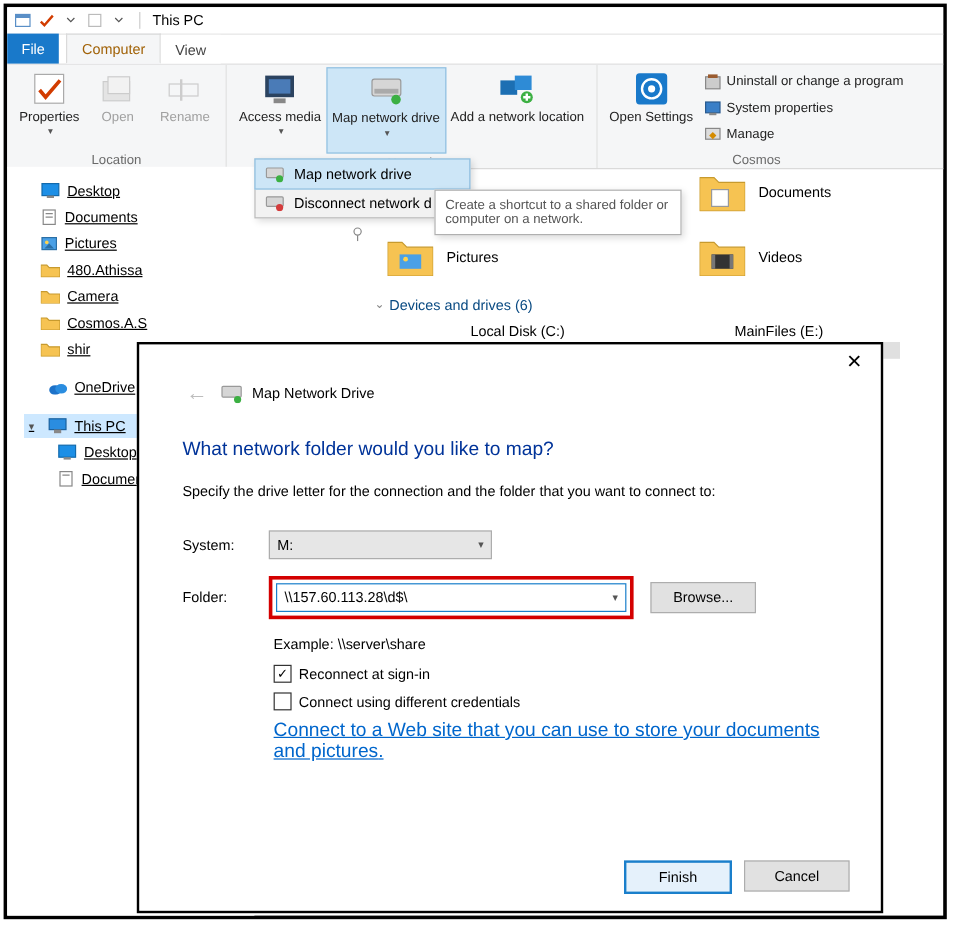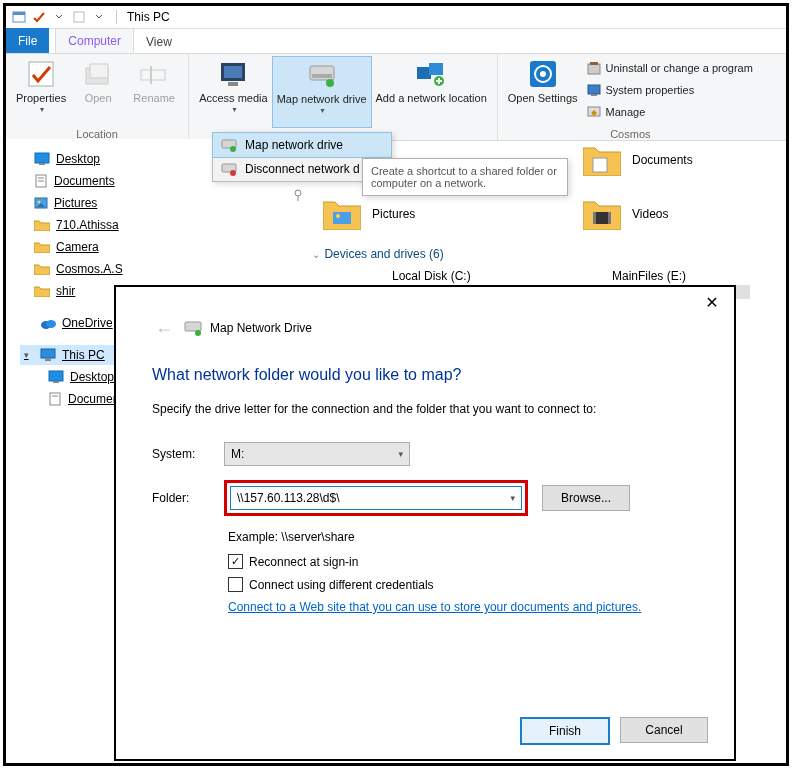--- a/index.html
+++ b/index.html
@@ -55,21 +55,21 @@
   .tab.file {
     background: #1979ca;
     color: #fff;
     margin-right: 6px;
     height: 24px;
   }
   .tab.active {
     border: 1px solid #dadada;
     border-bottom: 1px solid #f5f6f7;
     background: #f5f6f7;
-    color: #8b5cf6;
+    color: #a16207;
   }
   
   .ribbon {
     height: 86px;
     background: #f5f6f7;
     border-bottom: 1px solid #dadada;
     display: flex;
   }
   .ribbon-group {
     display: flex;
@@ -305,21 +305,21 @@
   .cb {
     width:13px; height:13px;
     border:1px solid #333;
     display:flex; align-items:center; justify-content:center;
     font-size:11px;
   }
   .link-text {
     margin-left: 76px;
     color: #0066cc;
     text-decoration: underline;
-    font-size:12px;
+    font-size:16px;
   }
   .dialog-footer {
     position: absolute;
     right: 26px; bottom: 14px;
     display:flex; gap: 10px;
   }
   .dlg-btn {
     width: 86px; height: 24px;
     background:#e1e1e1;
     border:1px solid #adadad;
@@ -529,21 +529,21 @@
             </svg>
           </span>
         <span>Pictures</span>
       </div>
       <div class="nav-item">
         <span>
             <svg width="16" height="12">
               <polygon points="0,2 5,2 7,4 16,4 16,12 0,12" fill="#f6c352" stroke="#c79a2e"></polygon>
             </svg>
           </span>
-        <span>710.Athissa</span>
+        <span>480.Athissa</span>
       </div>
       <div class="nav-item">
         <span>
             <svg width="16" height="12">
               <polygon points="0,2 5,2 7,4 16,4 16,12 0,12" fill="#f6c352" stroke="#c79a2e"></polygon>
             </svg>
           </span>
         <span>Camera</span>
       </div>
       <div class="nav-item">

